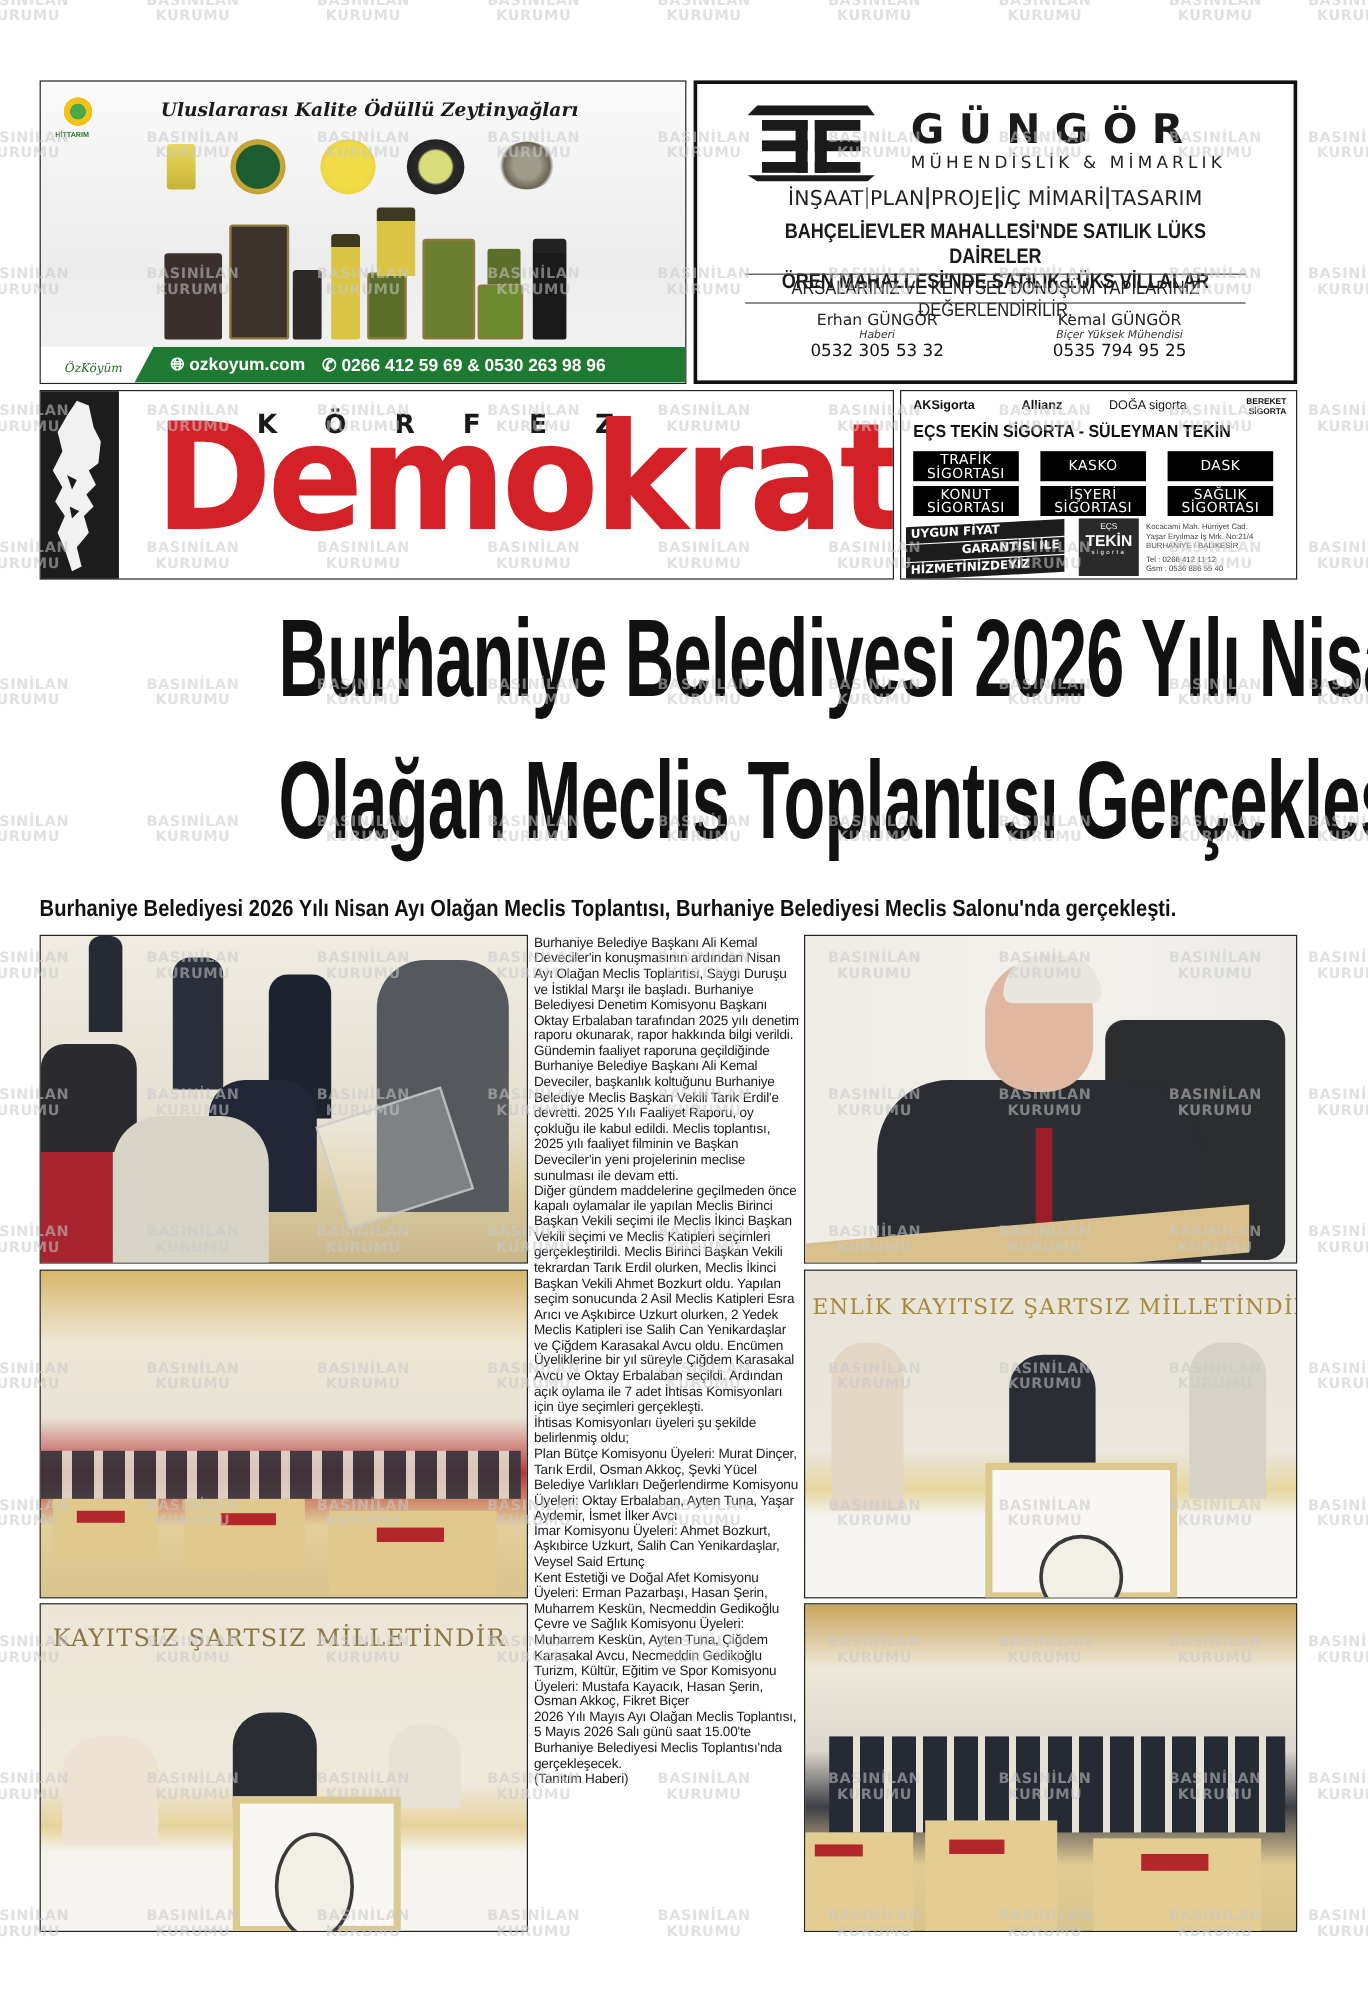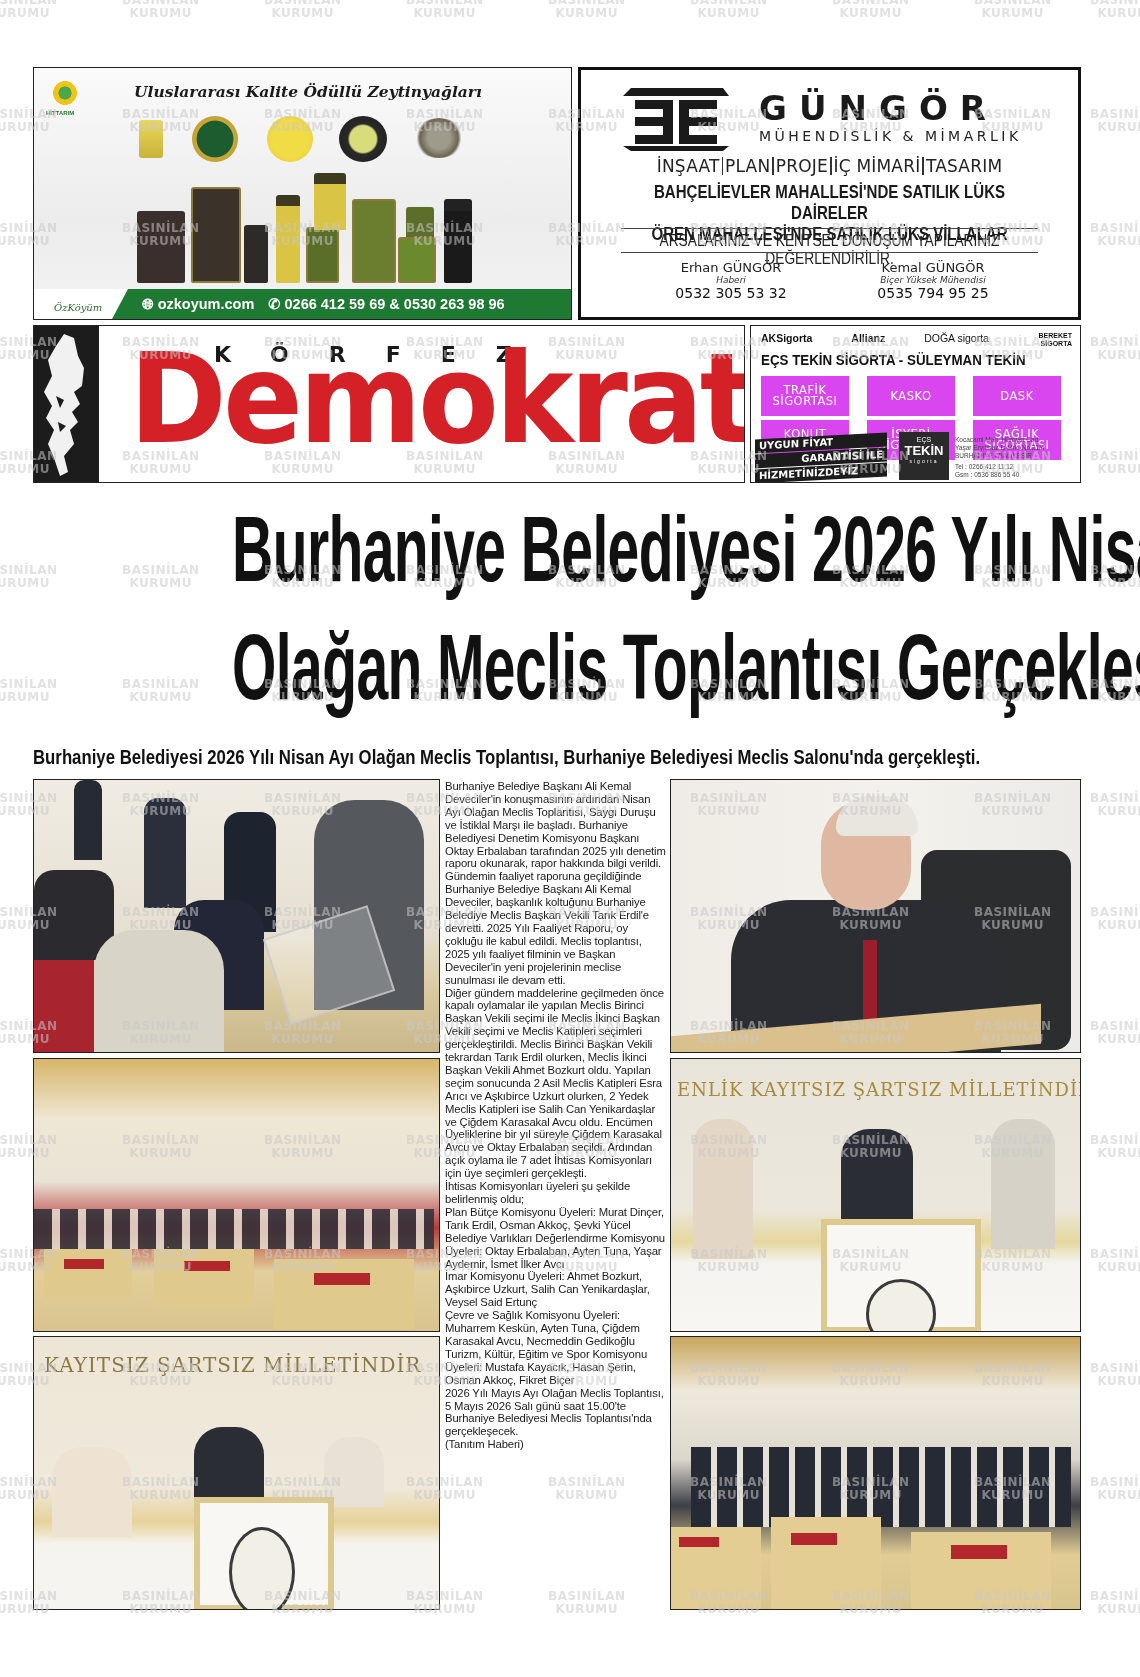--- a/index.html
+++ b/index.html
@@ -54,21 +54,21 @@
   #masthead .demokrat { position: absolute; left: 95px; top: 8px; font-family: "DejaVu Sans", sans-serif; font-weight: bold; font-size: 124px;
                         color: #d42027; letter-spacing: -4px; line-height: 130px; transform: scaleX(0.95); transform-origin: left; }
   #masthead .dateline { position: absolute; left: 65px; right: 0; bottom: 0; height: 26px; background: #1c1c1c; color: #fff;
                         font-size: 11.5px; font-weight: bold; display: flex; align-items: center; padding-left: 120px; transform-origin: left; }
 
   
   #ad-ins { left: 750px; top: 325px; width: 331px; height: 158px; border: 1.5px solid #222; background: #fff; overflow: hidden; }
   #ad-ins .brands { position: absolute; left: 10px; right: 8px; top: 6px; display: flex; justify-content: space-between; font-size: 10.5px; font-weight: bold; color: #111; }
   #ad-ins .agency { position: absolute; left: 10px; right: 6px; top: 26px; font-size: 14.5px; font-weight: bold; color: #111; transform: scaleX(0.92); transform-origin: left; white-space: nowrap; }
   #ad-ins .grid { position: absolute; left: 10px; top: 50px; width: 312px; display: grid; grid-template-columns: 88px 88px 88px; column-gap: 18px; row-gap: 4px; }
-  #ad-ins .cell { background: #d946ef; color: #fff; font-size: 11.5px; text-align: center; line-height: 11px; height: 40px; display: flex; align-items: center; justify-content: center;
+  #ad-ins .cell { background: #000000; color: #fff; font-size: 11.5px; text-align: center; line-height: 11px; height: 25px; display: flex; align-items: center; justify-content: center;
                   letter-spacing: 0.5px; font-family: "DejaVu Sans", sans-serif; }
   #ad-ins .slogan { position: absolute; left: 4px; top: 110px; width: 132px; }
   #ad-ins .slogan div { background: #1c1c1c; color: #fff; font-weight: bold; font-size: 10px; height: 14px; line-height: 14px; padding: 0 4px; margin-bottom: 1px;
                         font-family: "DejaVu Sans", sans-serif; transform: skewY(-3deg); }
   #ad-ins .tlogo { position: absolute; left: 148px; top: 106px; width: 50px; height: 48px; background: #2a2a2a; color: #fff; text-align: center; }
   #ad-ins .tlogo .t1 { font-size: 7px; padding-top: 4px; }
   #ad-ins .tlogo .t2 { font-size: 13px; font-weight: bold; }
   #ad-ins .addr { position: absolute; left: 204px; top: 110px; font-size: 6.5px; line-height: 8px; color: #444; }
 
   
@@ -282,20 +282,21 @@
 </div>
 
 <div id="article" class="abs">
   <p>Burhaniye Belediye Başkanı Ali Kemal Deveciler'in konuşmasının ardından Nisan Ayı Olağan Meclis Toplantısı, Saygı Duruşu ve İstiklal Marşı ile başladı. Burhaniye Belediyesi Denetim Komisyonu Başkanı Oktay Erbalaban tarafından 2025 yılı denetim raporu okunarak, rapor hakkında bilgi verildi.</p>
   <p>Gündemin faaliyet raporuna geçildiğinde Burhaniye Belediye Başkanı Ali Kemal Deveciler, başkanlık koltuğunu Burhaniye Belediye Meclis Başkan Vekili Tarık Erdil'e devretti. 2025 Yılı Faaliyet Raporu, oy çokluğu ile kabul edildi. Meclis toplantısı, 2025 yılı faaliyet filminin ve Başkan Deveciler'in yeni projelerinin meclise sunulması ile devam etti.</p>
   <p>Diğer gündem maddelerine geçilmeden önce kapalı oylamalar ile yapılan Meclis Birinci Başkan Vekili seçimi ile Meclis İkinci Başkan Vekili seçimi ve Meclis Katipleri seçimleri gerçekleştirildi. Meclis Birinci Başkan Vekili tekrardan Tarık Erdil olurken, Meclis İkinci Başkan Vekili Ahmet Bozkurt oldu. Yapılan seçim sonucunda 2 Asil Meclis Katipleri Esra Arıcı ve Aşkıbirce Uzkurt olurken, 2 Yedek Meclis Katipleri ise Salih Can Yenikardaşlar ve Çiğdem Karasakal Avcu oldu. Encümen Üyeliklerine bir yıl süreyle Çiğdem Karasakal Avcu ve Oktay Erbalaban seçildi. Ardından açık oylama ile 7 adet İhtisas Komisyonları için üye seçimleri gerçekleşti.</p>
   <p>İhtisas Komisyonları üyeleri şu şekilde belirlenmiş oldu;</p>
   <p>Plan Bütçe Komisyonu Üyeleri: Murat Dinçer, Tarık Erdil, Osman Akkoç, Şevki Yücel</p>
   <p>Belediye Varlıkları Değerlendirme Komisyonu Üyeleri: Oktay Erbalaban, Ayten Tuna, Yaşar Aydemir, İsmet İlker Avcı</p>
   <p>İmar Komisyonu Üyeleri: Ahmet Bozkurt, Aşkıbirce Uzkurt, Salih Can Yenikardaşlar, Veysel Said Ertunç</p>
+  <p>Kent Estetiği ve Doğal Afet Komisyonu Üyeleri: Erman Pazarbaşı, Hasan Şerin, Muharrem Keskün, Necmeddin Gedikoğlu</p>
   <p>Çevre ve Sağlık Komisyonu Üyeleri: Muharrem Keskün, Ayten Tuna, Çiğdem Karasakal Avcu, Necmeddin Gedikoğlu</p>
   <p>Turizm, Kültür, Eğitim ve Spor Komisyonu Üyeleri: Mustafa Kayacık, Hasan Şerin, Osman Akkoç, Fikret Biçer</p>
   <p>2026 Yılı Mayıs Ayı Olağan Meclis Toplantısı, 5 Mayıs 2026 Salı günü saat 15.00'te Burhaniye Belediyesi Meclis Toplantısı'nda gerçekleşecek.</p>
   <p>(Tanıtım Haberi)</p>
 </div>
 
 <div id="wm-layer">
     <div class="wm" style="left: -20px; top: -6px;">
       <div>BASINİLAN</div>
       <div>KURUMU</div>

